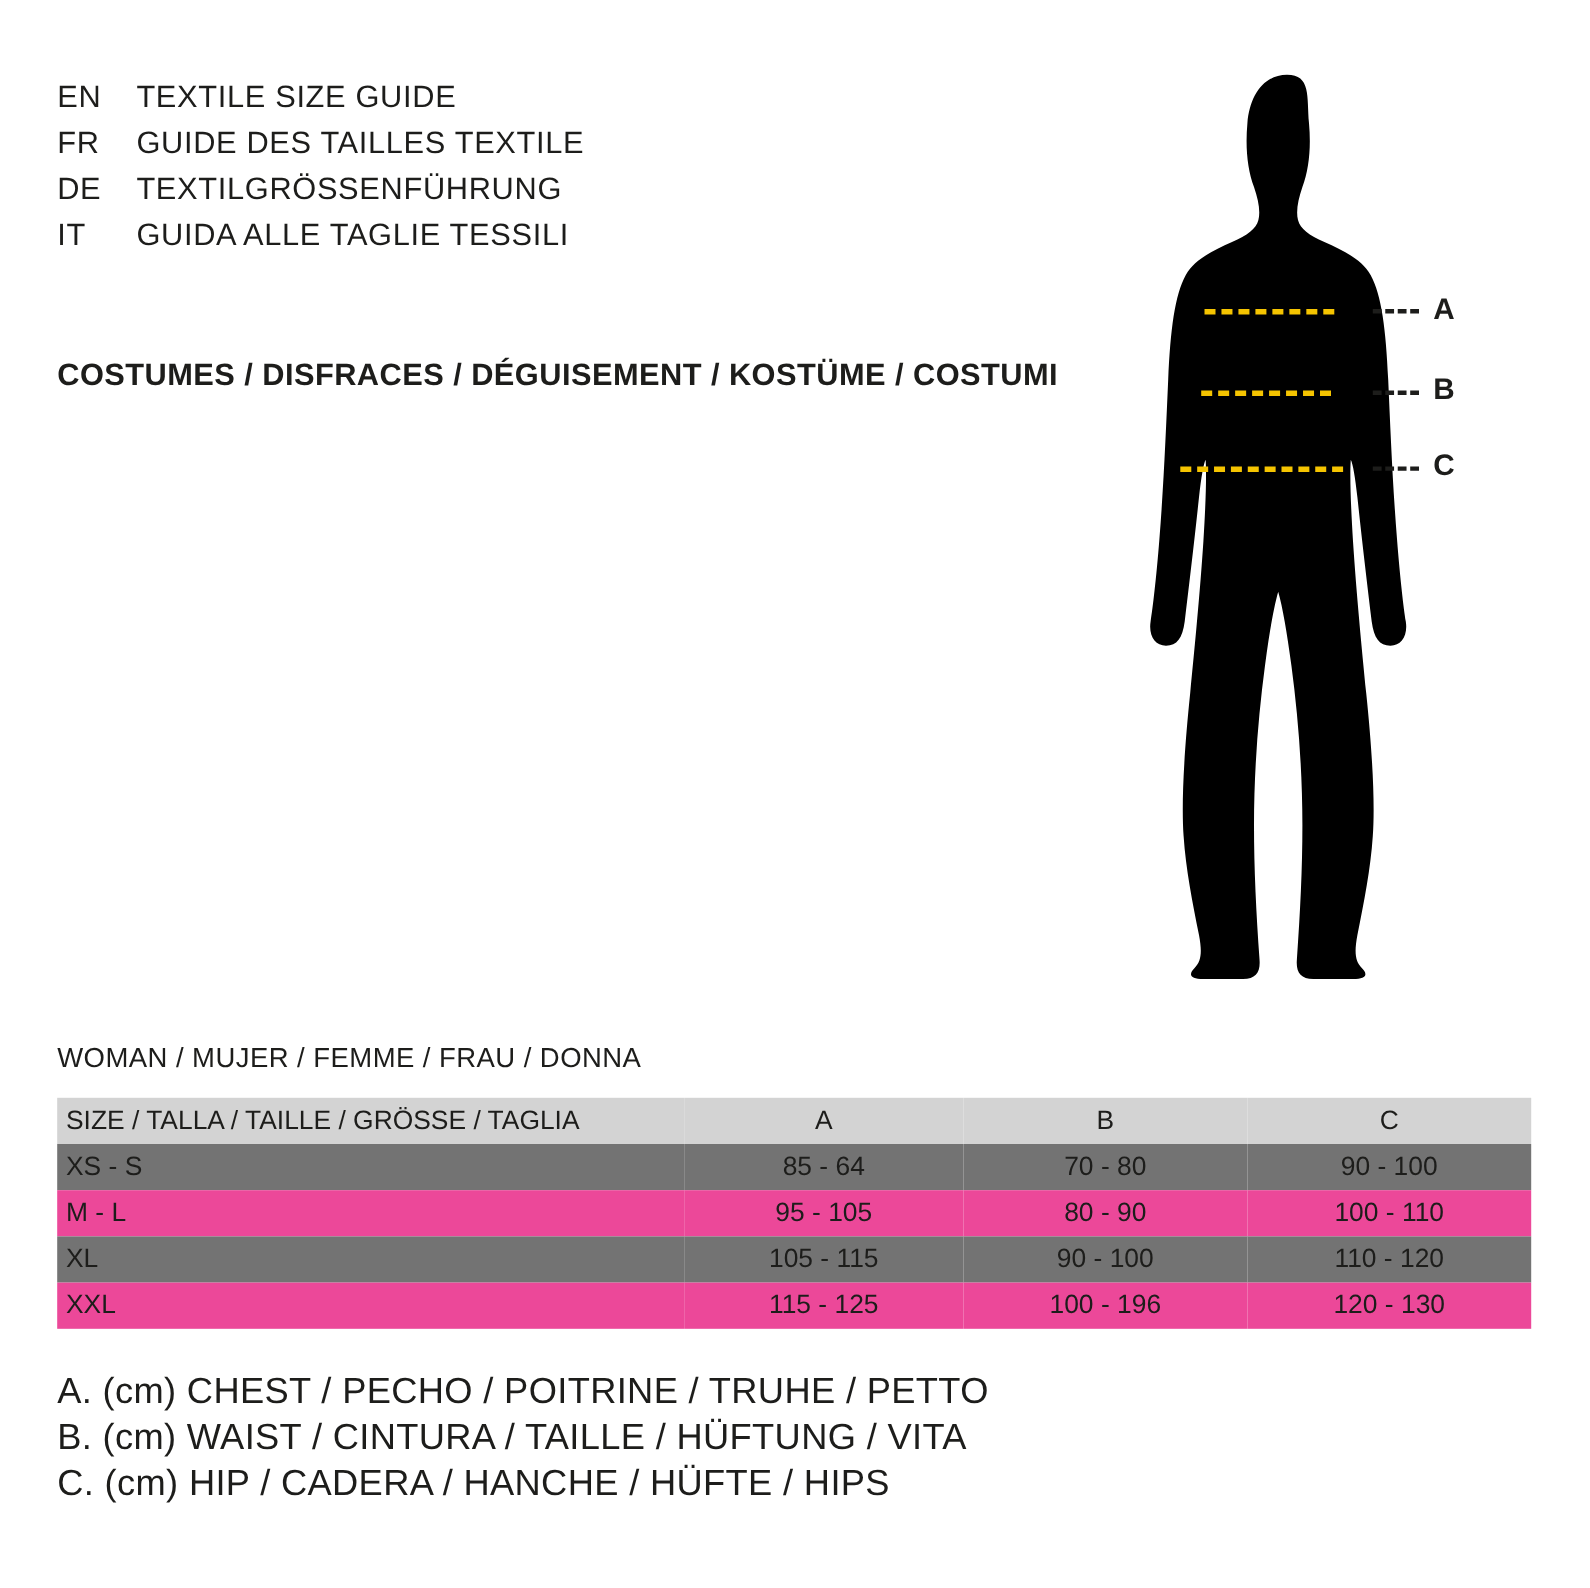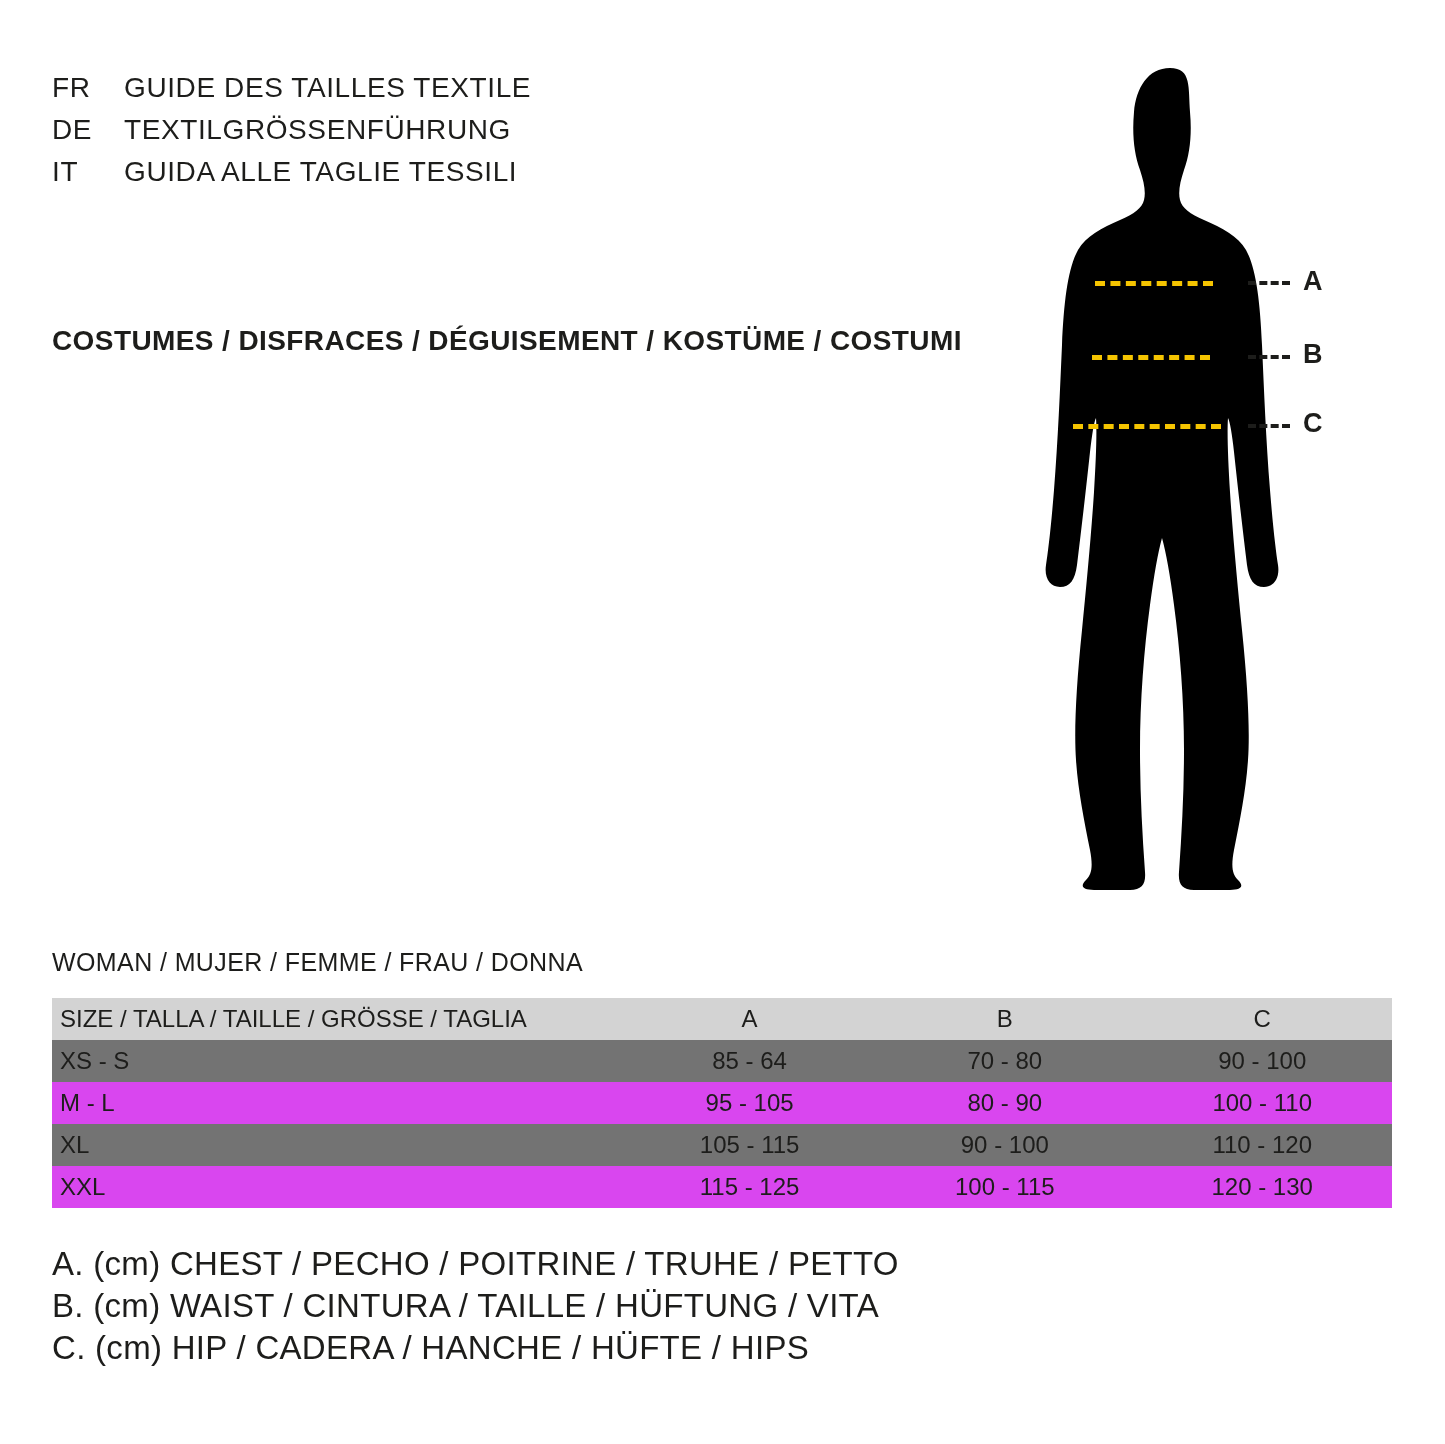--- a/index.html
+++ b/index.html
@@ -127,39 +127,43 @@
     padding-left: 8px;
     width: 560px;
   }
   table.size-table thead tr {
     background: #d3d3d3;
   }
   table.size-table tbody tr.odd {
     background: #737373;
   }
   table.size-table tbody tr.even {
-    background: #d946ef;
+    background: #ec4899;
   }
 
   
   .legend {
     position: absolute;
     left: 52px;
     top: 1243px;
     font-size: 33px;
     line-height: 42px;
     letter-spacing: 0.3px;
     color: #1d1d1b;
   }
   .legend div { white-space: nowrap; }
 </style>
 </head>
 <body>
 
 <div class="lang-block">
+  <div class="lang-row">
+    <span class="lang-code">EN</span>
+    <span class="lang-text">TEXTILE SIZE GUIDE</span>
+  </div>
   <div class="lang-row">
     <span class="lang-code">FR</span>
     <span class="lang-text">GUIDE DES TAILLES TEXTILE</span>
   </div>
   <div class="lang-row">
     <span class="lang-code">DE</span>
     <span class="lang-text">TEXTILGRÖSSENFÜHRUNG</span>
   </div>
   <div class="lang-row">
     <span class="lang-code">IT</span>
@@ -260,21 +264,21 @@
     </tr>
     <tr class="odd">
       <td class="lbl">XL</td>
       <td>105 - 115</td>
       <td>90 - 100</td>
       <td>110 - 120</td>
     </tr>
     <tr class="even">
       <td class="lbl">XXL</td>
       <td>115 - 125</td>
-      <td>100 - 115</td>
+      <td>100 - 196</td>
       <td>120 - 130</td>
     </tr>
   </tbody>
 </table>
 
 <div class="legend">
   <div>A. (cm) CHEST / PECHO / POITRINE / TRUHE / PETTO</div>
   <div>B. (cm) WAIST / CINTURA / TAILLE / HÜFTUNG / VITA</div>
   <div>C. (cm) HIP / CADERA / HANCHE / HÜFTE / HIPS</div>
 </div>

